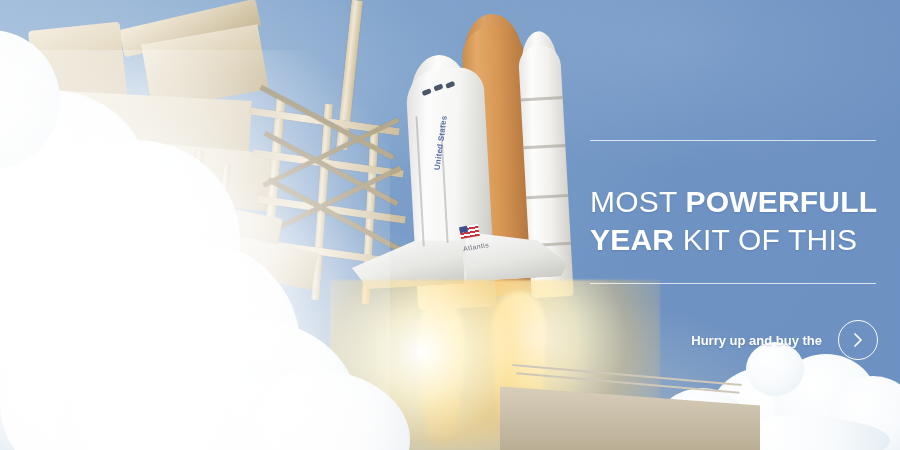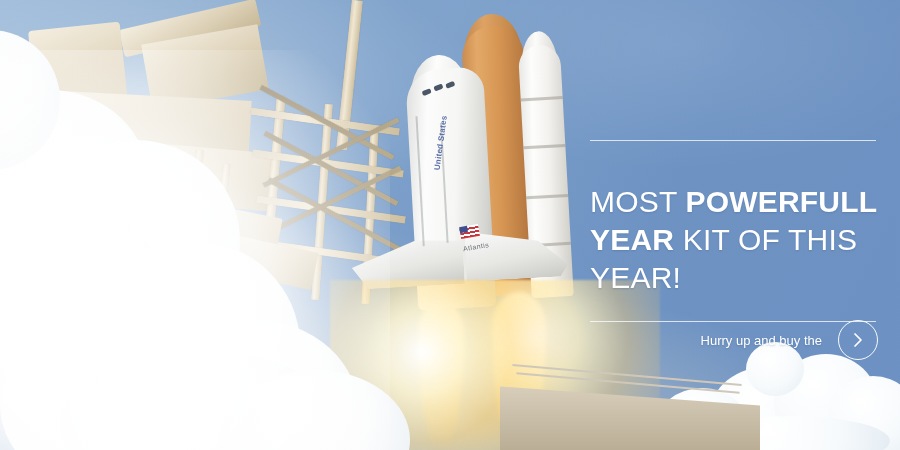--- a/index.html
+++ b/index.html
@@ -179,21 +179,21 @@
   .headline b { font-weight: 700; }
   .rule-bottom { margin-top: 24px; }
   .cta {
     position: absolute; left: 590px; top: 320px; width: 288px;
     display: flex; align-items: center; justify-content: flex-end; gap: 16px;
   }
   .cta-text {
     color: #ffffff;
     font-size: 13px;
     line-height: 19px;
-    font-weight: 400;
+    font-weight: 700;
     text-align: left;
     text-shadow: 0 1px 2px rgba(40,70,110,0.25);
   }
   .cta-btn {
     width: 38px; height: 38px; flex: 0 0 38px;
     border: 1.6px solid rgba(255,255,255,0.95);
     border-radius: 50%;
     display: flex; align-items: center; justify-content: center;
     cursor: pointer;
   }
@@ -301,21 +301,20 @@
     <b style="left:120px; top:360px; width:280px; height:150px;"></b>
     <b style="left:280px; top:380px; width:190px; height:140px;"></b>
   </div>
   <div class="plume-veil"></div>
 
   <div class="copy">
     <div class="rule"></div>
     <div class="headline">
       <span>MOST </span><b>POWERFULL</b><br>
       <b>YEAR</b><span> KIT OF THIS</span><br>
-      <span>YEAR!</span>
     </div>
     <div class="rule rule-bottom"></div>
   </div>
 
   <div class="cta">
     <div class="cta-text">
       <span>Hurry up and buy the</span><br>
     </div>
     <div class="cta-btn">
       <span>

